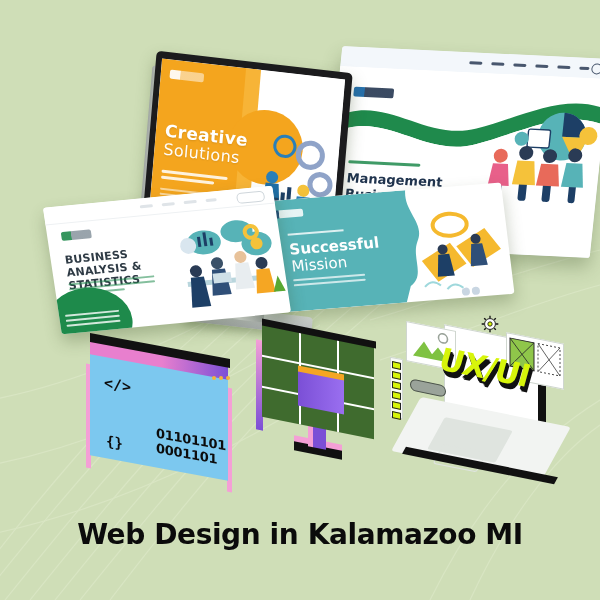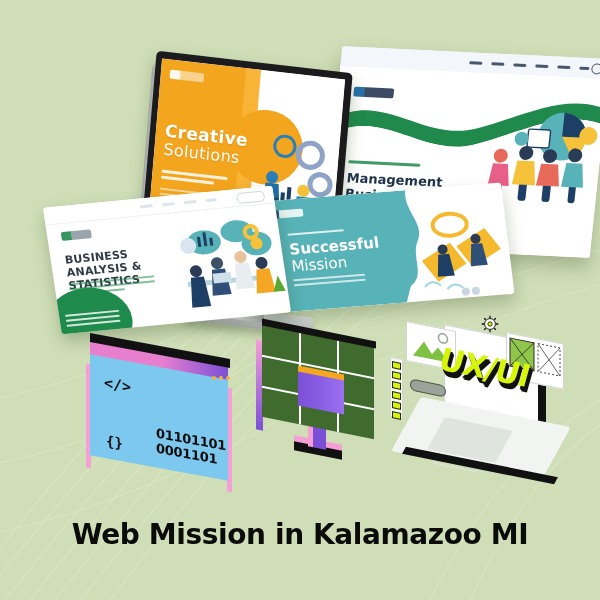--- a/index.html
+++ b/index.html
@@ -471,15 +471,15 @@
     </svg>
 
     <div class="lp-base"></div>
     <div class="lp-pad"></div>
     <div class="lp-trk"></div>
     <div class="lp-edge"></div>
 
     <div class="ux-text">UX/UI</div>
   </div>
 
-  <div id="title">Web Mission in Kalamazoo MI</div>
+  <div id="title">Web Design in Kalamazoo MI</div>
 
 </div>
 
 </body></html>

